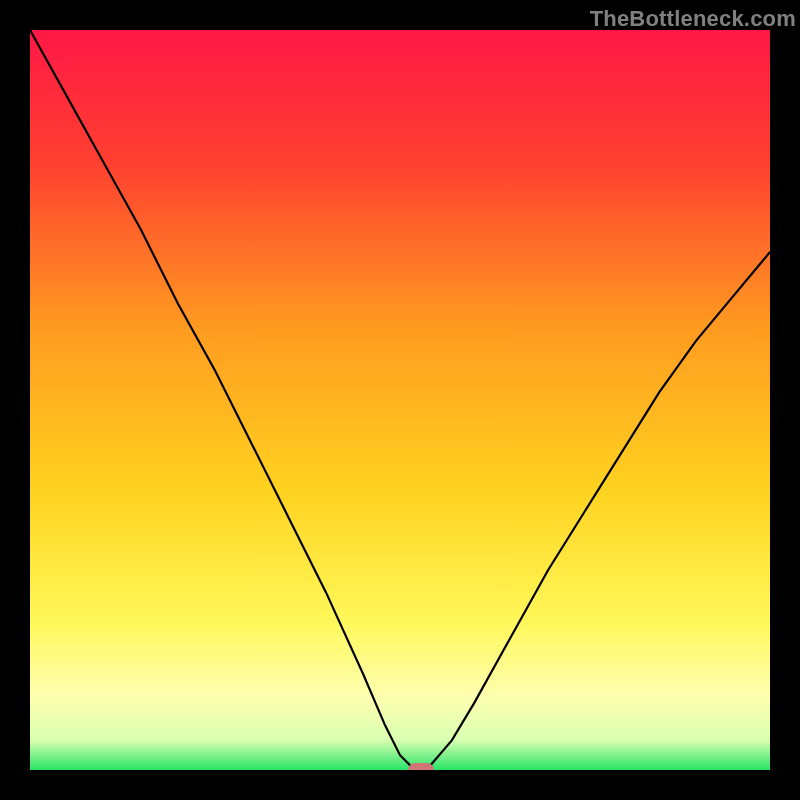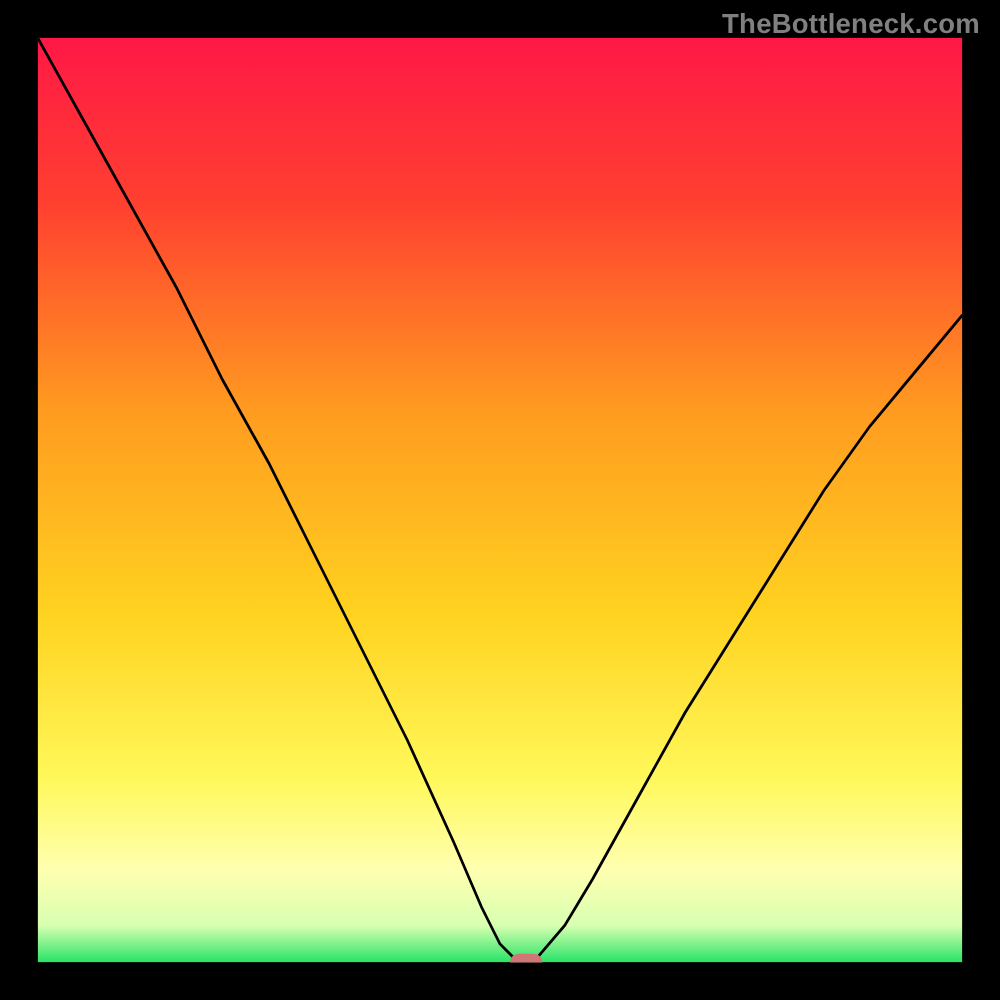--- a/index.html
+++ b/index.html
@@ -21,21 +21,21 @@
     position: absolute;
     left: 30px;
     top: 30px;
     width: 740px;
     height: 740px;
     overflow: hidden;
   }
   .watermark {
     position: absolute;
     top: 6px;
-    right: 16px;
+    right: 4px;
     font-size: 22px;
     font-weight: 600;
     color: #808080;
     letter-spacing: 0.2px;
     user-select: none;
   }
   .marker {
     position: absolute;
     width: 26px;
     height: 14px;

